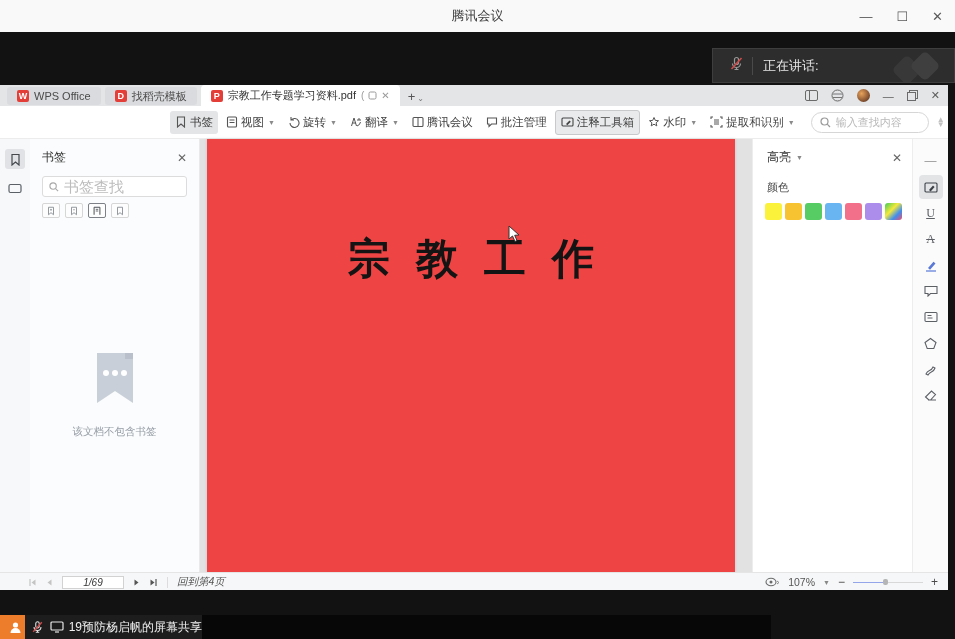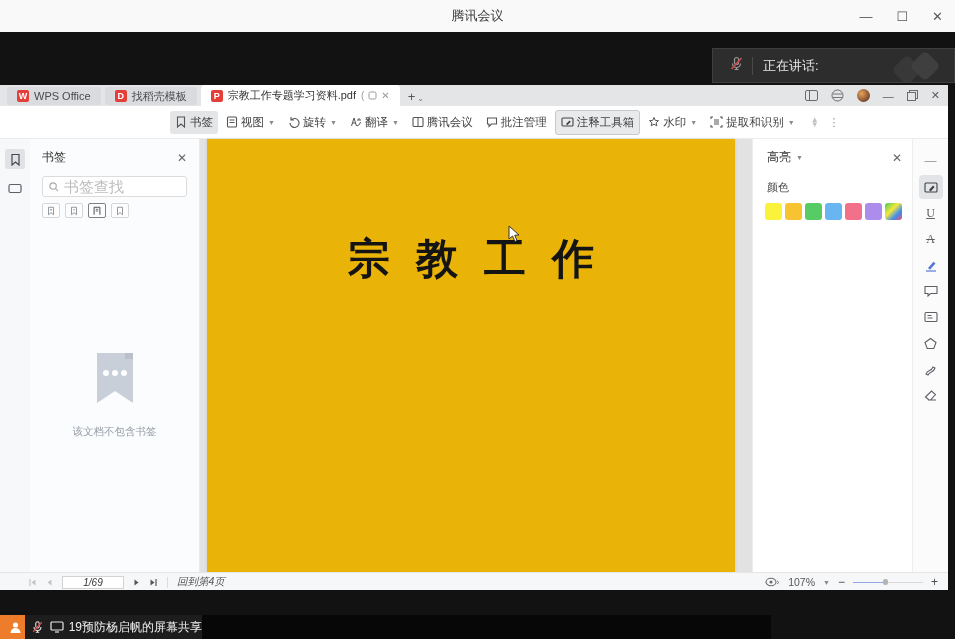--- a/index.html
+++ b/index.html
@@ -77,21 +77,21 @@
     background:transparent; font-family:"Liberation Sans",sans-serif; }
   .bm-search input::placeholder { color:#bcbcbc; }
   .bm-tools { display:flex; gap:5px; margin:6px 12px; }
   .bm-tool { width:18px; height:15px; border:1px solid #d6d6d6; border-radius:2px; background:#fdfdfd;
     display:flex; align-items:center; justify-content:center; color:#8a8f95; }
   .bm-tool.active { border-color:#7d8187; color:#4c5055; }
   .bm-empty { position:absolute; left:0; top:212px; width:100%; text-align:center; }
   .bm-empty .txt { font-size:10.5px; color:#959ca5; margin-top:14px;font-family:Liberation Serif, serif; }
 
   .doc-area { position:absolute; left:200px; top:0; width:552px; height:100%; background:#e2e2e2; }
-  .page { position:absolute; left:7px; top:0; width:528px; height:100%; background:#eab308;
+  .page { position:absolute; left:7px; top:0; width:528px; height:100%; background:#ef4444;
     box-shadow:0 0 3px rgba(0,0,0,.12); }
   .doc-t1 { position:absolute; top:92px; width:100%; text-align:center;
     font-family:"DejaVu Serif","Liberation Serif",serif; font-weight:bold; font-size:42px; color:#141414;
     letter-spacing:26px; text-indent:26px; }
   .doc-t2 { position:absolute; top:166px; width:100%; text-align:center;
     font-family:"DejaVu Serif","Liberation Serif",serif; font-weight:bold; font-size:36px; color:#141414;
     letter-spacing:7px; text-indent:7px; }
   .cursor { position:absolute; left:308px; top:86px; }
 
   .hl-panel { position:absolute; left:752px; top:0; width:160px; height:100%; background:#fff;
@@ -268,20 +268,27 @@
         <span class="dd">▼</span>
     </div>
     <div class="tbtn">
       <svg width="13" height="12" viewBox="0 0 13 12">
           <path d="M1 3V1h2 M10 1h2v2 M12 9v2h-2 M3 11H1V9" fill="none" stroke="#555" stroke-width="1.1"></path>
           <path d="M4 4h5M4 6h5M4 8h5" stroke="#555" stroke-width="1"></path>
         </svg>
       <span>提取和识别</span>
         <span class="dd">▼</span>
     </div>
+    <div class="tb-search">
+      <svg width="11" height="11" viewBox="0 0 11 11">
+          <circle cx="4.5" cy="4.5" r="3.5" fill="none" stroke="#9a9a9a" stroke-width="1.2"></circle>
+          <line x1="7.2" y1="7.2" x2="10" y2="10" stroke="#9a9a9a" stroke-width="1.2"></line>
+        </svg>
+      <input type="text" placeholder="输入查找内容" style="">
+    </div>
     <div class="tb-chevrons">
         <span>▲</span>
         <span>▼</span>
       </div>
     <div class="tb-more">⋮</div>
 
   </div>
 
   <div class="main">
 

